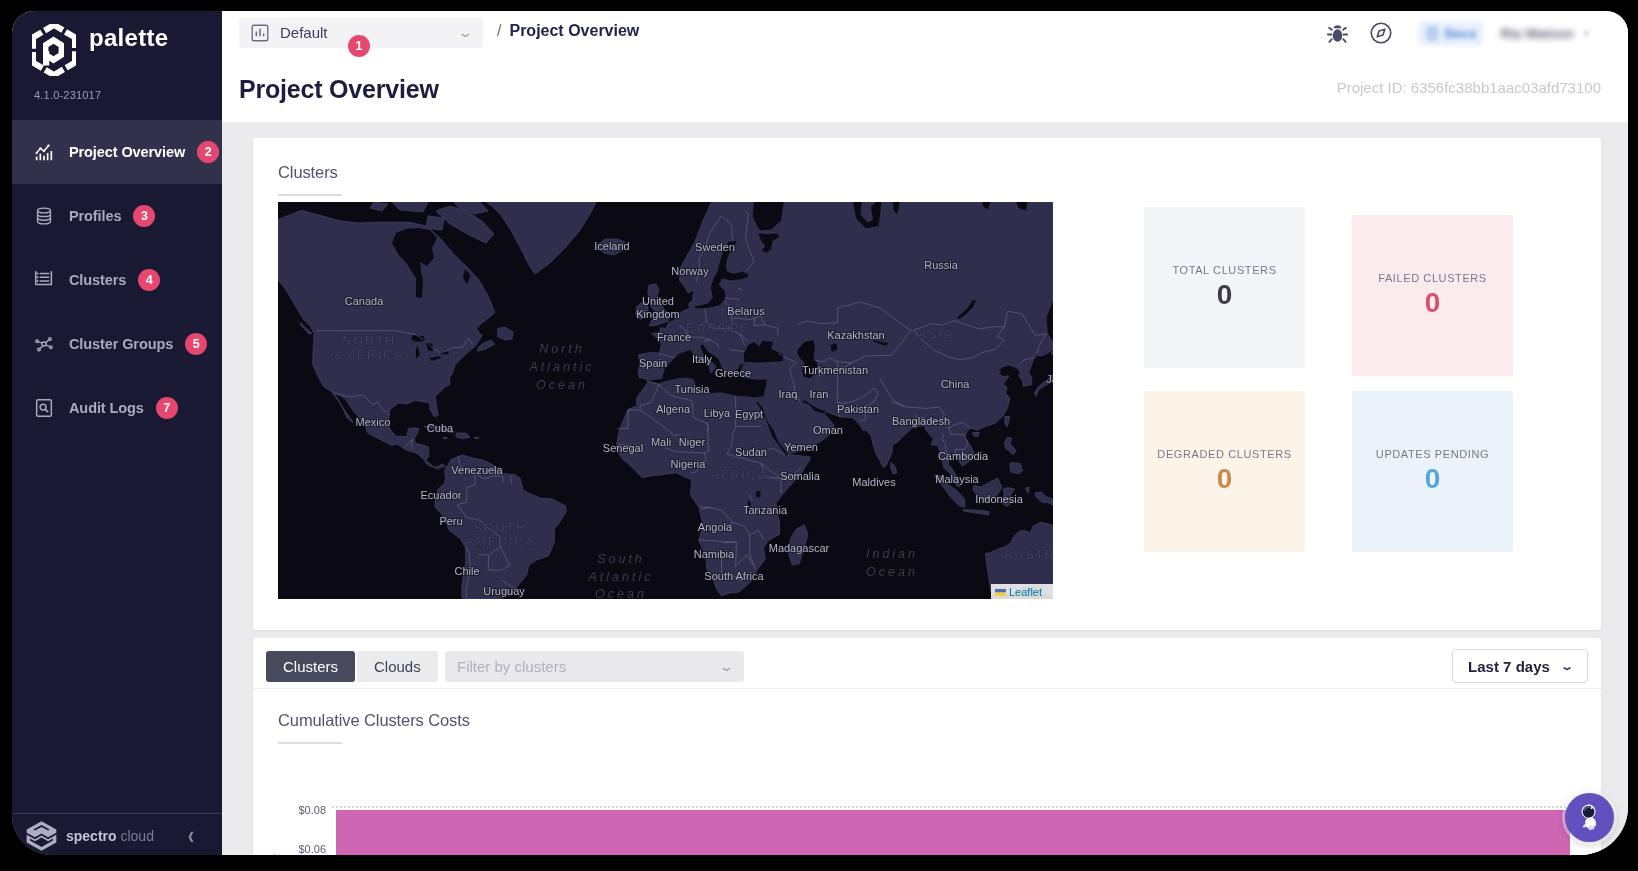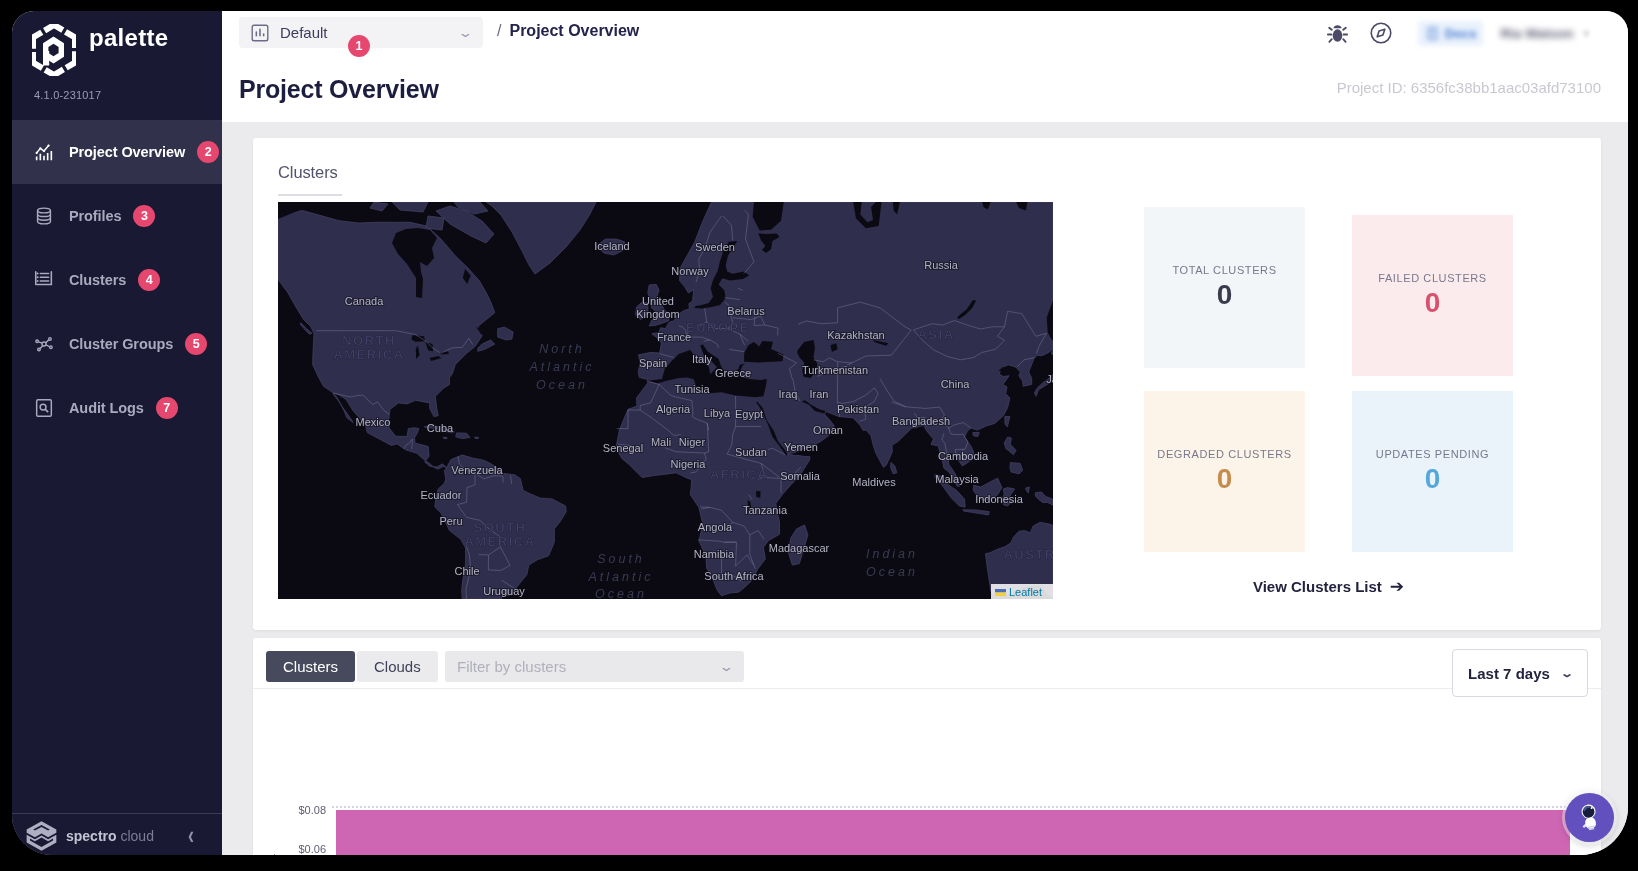--- a/index.html
+++ b/index.html
@@ -53,21 +53,21 @@
 .st4{left:208px;top:184px;background:#eaf3fa}.st4 .num{color:#55a7da}
 .view-link{position:absolute;left:891px;top:438px;width:369px;text-align:center;font-size:15px;font-weight:700;color:#23233f}
 .view-link .arr{margin-left:8px;font-weight:400;font-size:17px}
 
 .tabs{position:absolute;left:13px;top:13px;display:flex}
 .tab{height:31px;display:flex;align-items:center;padding:0 17px;font-size:15px;border-radius:3px}
 .tab.on{background:#474a5c;color:#fff}
 .tab.off{background:#ebebee;color:#3f4256;margin-left:2px}
 .filter{position:absolute;left:192px;top:13px;width:299px;height:31px;background:#e9e9ec;border-radius:3px;display:flex;align-items:center;padding:0 12px;color:#b0b0bb;font-size:15px}
 .filter .chev{position:absolute;right:12px;color:#9a9aaf;font-size:13px;transform:scaleX(1.5)}
-.last7{position:absolute;right:13px;top:11px;width:136px;height:48px;background:#fff;border:1px solid #d8d8e0;border-radius:4px;display:flex;align-items:center;justify-content:center;color:#23233f;font-size:15px;font-weight:700}
+.last7{position:absolute;right:13px;top:11px;width:136px;height:34px;background:#fff;border:1px solid #d8d8e0;border-radius:4px;display:flex;align-items:center;justify-content:center;color:#23233f;font-size:15px;font-weight:700}
 .last7 .chev{margin-left:12px;font-size:12px;color:#3c3c5c;transform:scaleX(1.4) scaleY(.9)}
 .c2-title{position:absolute;left:25px;top:73px}
 .chart{position:absolute;left:25px;top:120px;right:31px;bottom:0}
 .ylab{position:absolute;font-size:11px;color:#5c5c74;text-align:right;width:30px}
 .cost-axis{position:absolute;left:-7px;top:97px;font-size:11px;color:#5c5c74;transform:rotate(-90deg)}
 .gridline{position:absolute;left:54px;right:0;top:48px;border-top:2px dotted #d4d4dc}
 .bar{position:absolute;left:58px;right:0;top:52px;height:190px;background:#ce66b4}
 
 .helper{position:absolute;left:1565px;top:793px;width:49px;height:49px;border-radius:50%;background:#6150be;z-index:9;display:flex;align-items:center;justify-content:center;box-shadow:0 0 0 3px rgba(255,255,255,.4),0 2px 8px rgba(0,0,0,.25)}
 </style>
@@ -430,30 +430,30 @@
             </div>
         <div class="stat st3">
               <div class="lbl">DEGRADED CLUSTERS</div>
               <div class="num">0</div>
             </div>
         <div class="stat st4">
               <div class="lbl">UPDATES PENDING</div>
               <div class="num">0</div>
             </div>
       </div>
-      <div class="view-link">View Clusters List<span class="arr">➔</span></div>
     </div>
     <div class="card card2">
       <div class="tabs">
         <div class="tab on">Clusters</div>
         <div class="tab off">Clouds</div>
       </div>
       <div class="filter">Filter by clusters<span class="chev">⌄</span></div>
           <div style="position:absolute;left:0;top:50px;width:100%;height:1px;background:#ededf0"></div>
       <div class="last7">Last 7 days<span class="chev">⌄</span></div>
+      <div class="sec-title c2-title">Cumulative Clusters Costs</div>
       <div class="chart">
         <div class="ylab" transform="" style="left:18px;top:46px">$0.08</div>
         <div class="ylab" style="left:18px;top:85px">$0.06</div>
         <div class="cost-axis">ST</div>
         <div class="gridline"></div>
         <div class="bar"></div>
       </div>
     </div>
   </div>
   <div class="helper">

